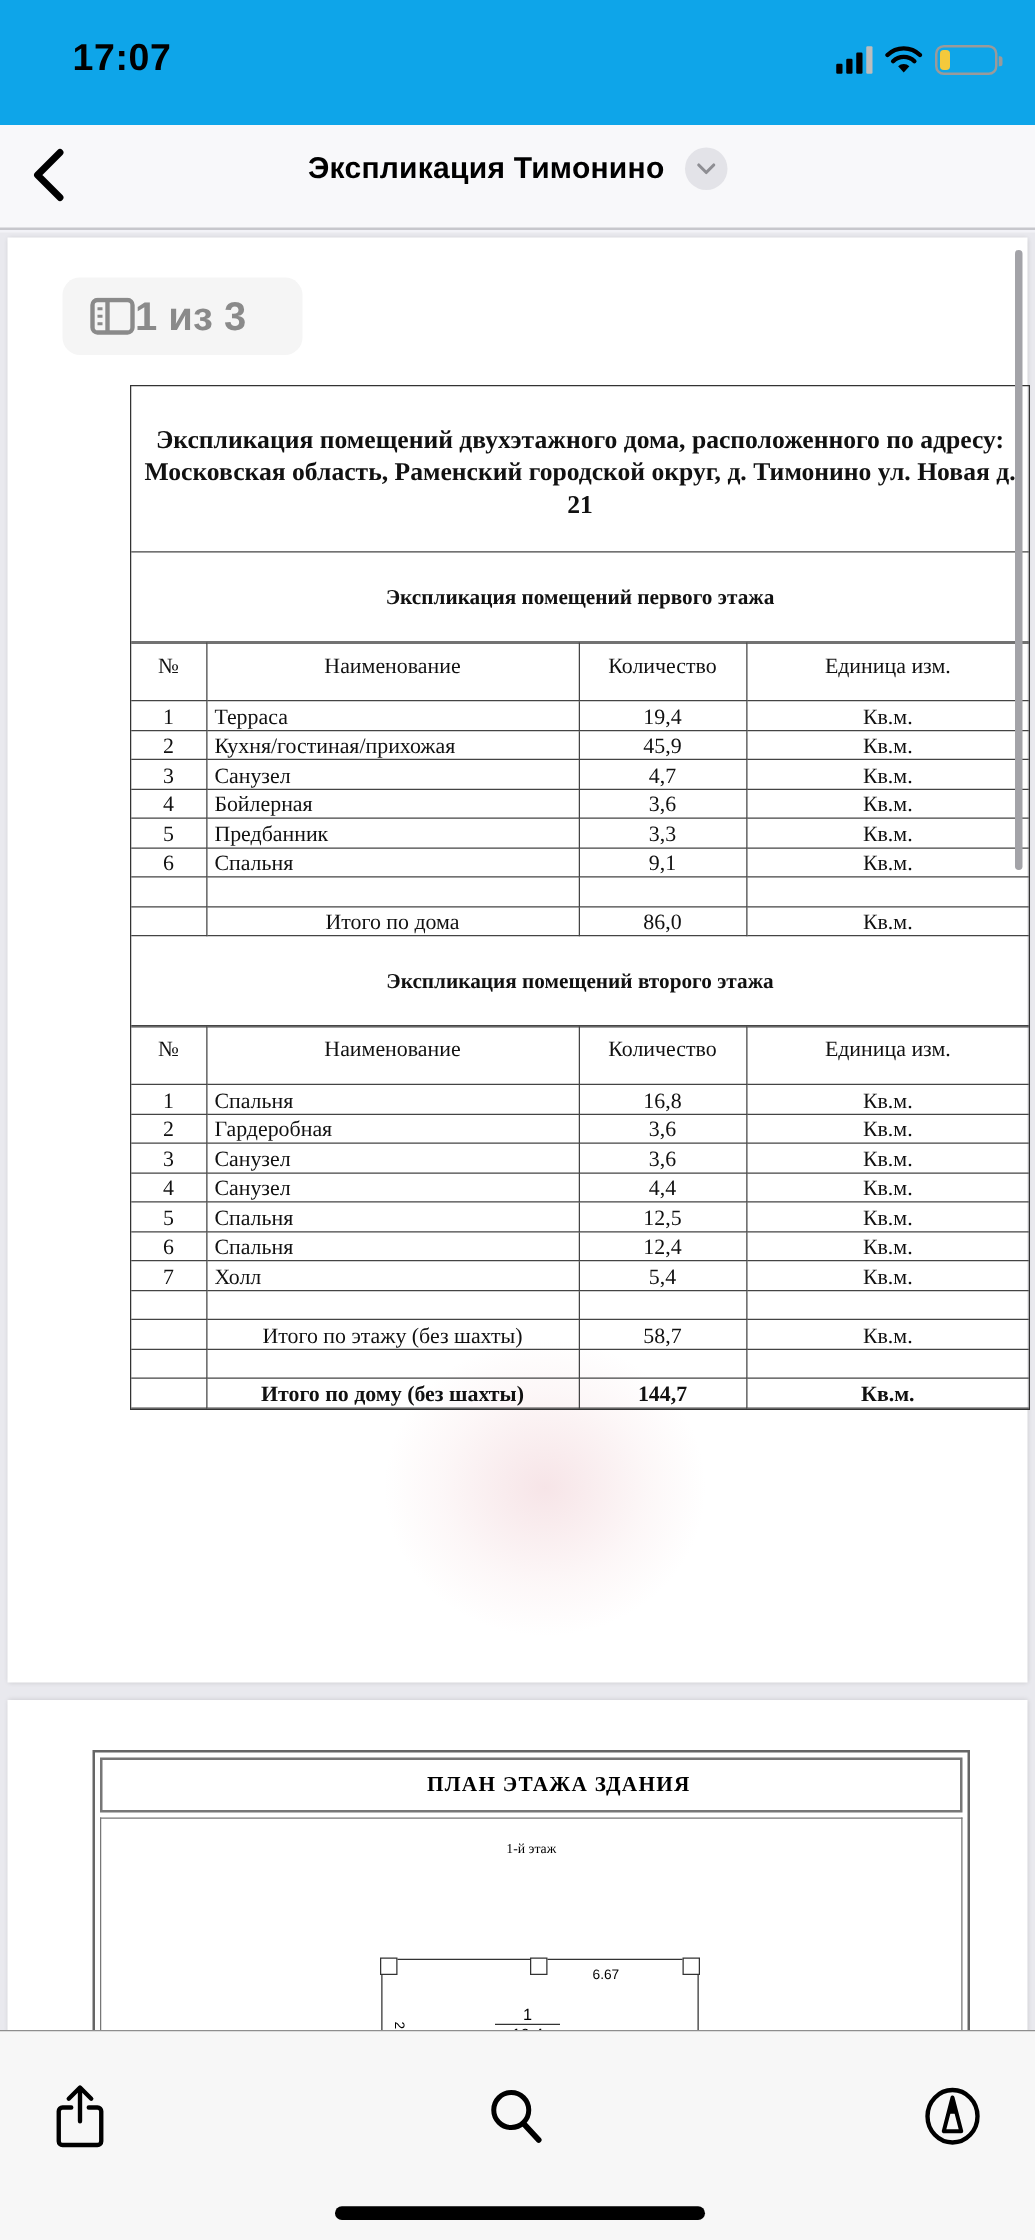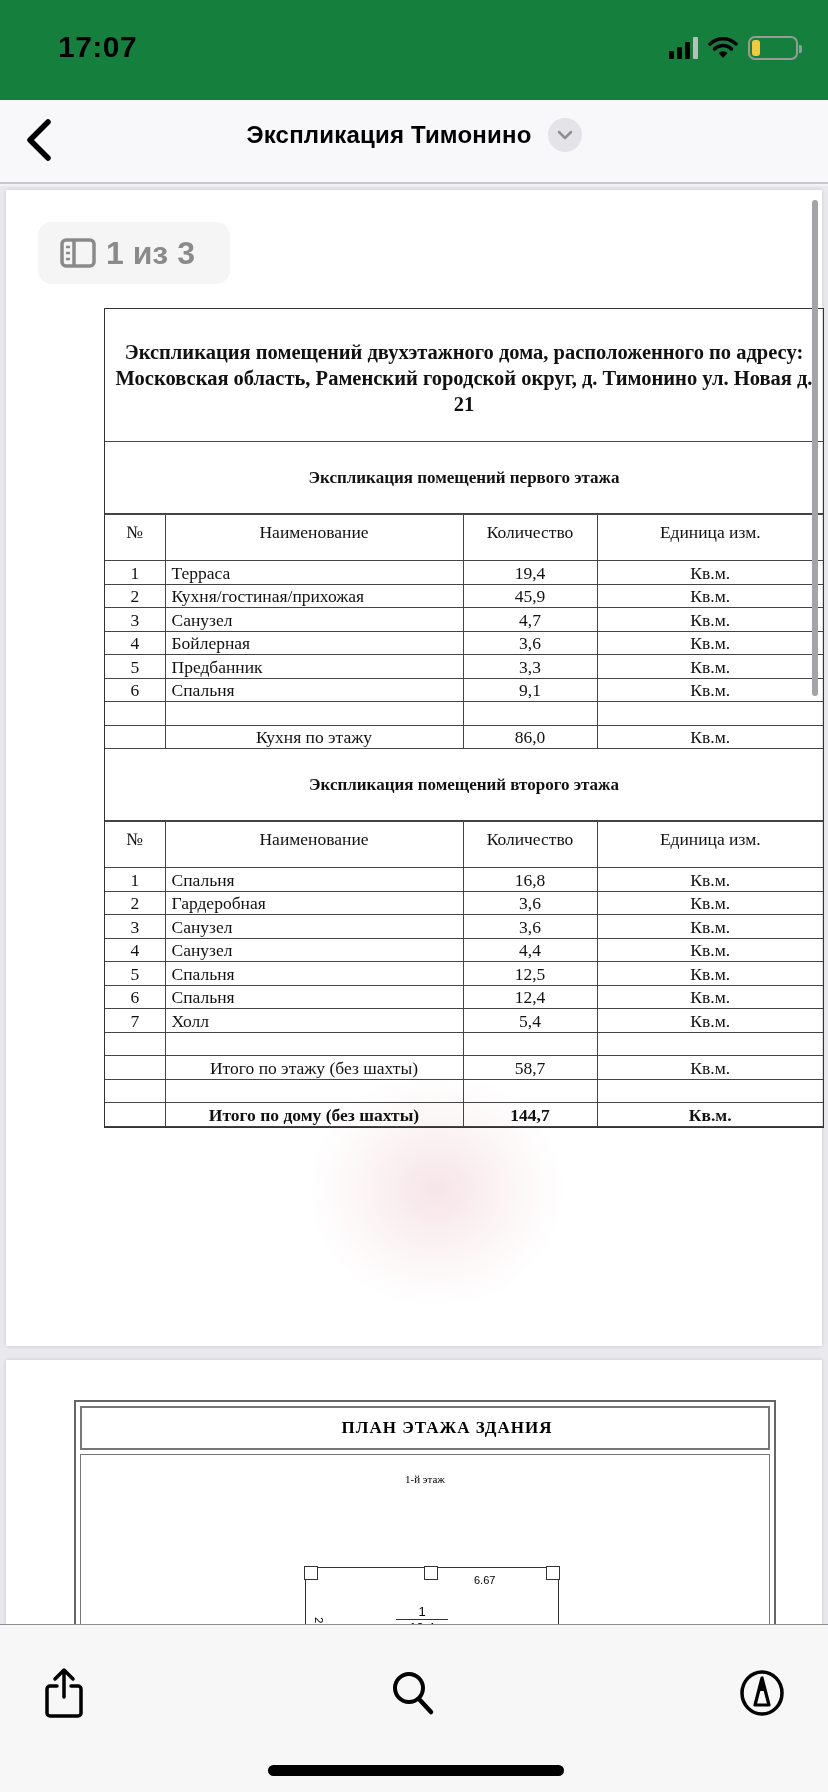--- a/index.html
+++ b/index.html
@@ -1,20 +1,20 @@
 <!DOCTYPE html>
 <html><head>
 <meta charset="utf-8">
 <style>
   * { box-sizing: border-box; margin: 0; padding: 0; }
   html, body { width: 828px; height: 1792px; overflow: hidden; background: #f2f2f7; }
   body { position: relative; font-family: "Liberation Sans", sans-serif; color: #000; }
 
   
-  .status-bar { position: absolute; left: 0; top: 0; width: 828px; height: 100px; background: #15803d; }
+  .status-bar { position: absolute; left: 0; top: 0; width: 828px; height: 100px; background: #0ea5e9; }
   .status-time { position: absolute; left: 58px; top: 30px; font-size: 30px; font-weight: bold; letter-spacing: 0.5px; }
   .status-icons { position: absolute; right: 30px; top: 36px; display: flex; align-items: center; gap: 10px; }
   .signal { display: flex; align-items: flex-end; gap: 3px; height: 22px; }
   .signal span { width: 5px; background: #000; border-radius: 1px; }
   .signal span.dim { background: #bdbdbd; }
   .battery { width: 50px; height: 24px; border: 2px solid #9a9a9a; border-radius: 7px; position: relative; padding: 2px; }
   .battery-fill { height: 100%; background: #f4c93c; border-radius: 3px; }
   .battery::after { content: ""; position: absolute; right: -6px; top: 7px; width: 3px; height: 8px; background: #9a9a9a; border-radius: 0 2px 2px 0; }
 
   
@@ -24,21 +24,21 @@
   .nav-title { font-size: 24px; font-weight: bold; letter-spacing: 0.2px; }
   .title-chevron { width: 34px; height: 34px; border-radius: 50%; background: #e3e3e8; display: flex; align-items: center; justify-content: center; cursor: pointer; }
 
   
   .viewer { position: absolute; left: 0; top: 186px; width: 828px; height: 1438px; background: #e9e9ee; overflow: hidden; }
   .page { position: absolute; left: 6px; width: 816px; background: #ffffff; box-shadow: 0 0 4px rgba(0,0,0,0.15); }
   .page1 { top: 4px; height: 1156px; }
   .page2 { top: 1174px; height: 300px; }
   .scrollbar { position: absolute; right: 10px; top: 14px; width: 6px; height: 496px; background: #a3a3a8; border-radius: 3px; }
 
-  .page-indicator { position: absolute; left: 32px; top: 32px; height: 62px; width: 192px; background: #f5f5f5; border-radius: 14px; display: flex; align-items: center; padding-left: 22px; gap: 10px; color: #8a8a8a; cursor: pointer; }
+  .page-indicator { position: absolute; left: 44px; top: 32px; height: 62px; width: 192px; background: #f5f5f5; border-radius: 14px; display: flex; align-items: center; padding-left: 22px; color: #8a8a8a; cursor: pointer; }
   .page-indicator-text { font-size: 32px; font-weight: bold; }
 
   
   .scan { position: absolute; left: 98px; top: 118px; width: 720px; font-family: "Liberation Serif", serif; color: #111; border: 1.5px solid #333; }
   .scan-head { text-align: center; font-weight: bold; font-size: 20.5px; line-height: 26px; padding: 30px 6px 24px; border-bottom: 1.5px solid #444; }
   .scan-section { text-align: center; font-weight: bold; font-size: 17px; height: 72px; line-height: 72px; border-bottom: 1.5px solid #444; }
   .scan table { width: 100%; border-collapse: collapse; font-size: 17.5px; }
   .scan td { border: 1px solid #444; height: 23.5px; padding: 0 6px; line-height: 22px; vertical-align: bottom; }
   .scan tr td:first-child { border-left: none; }
   .scan tr td:last-child { border-right: none; margin-top: 24px; }
@@ -171,21 +171,21 @@
               <td class="c-unit">Кв.м.</td>
             </tr>
             <tr>
               <td class="c-no"></td>
               <td class="c-name"></td>
               <td class="c-qty"></td>
               <td class="c-unit"></td>
             </tr>
             <tr>
               <td class="c-no"></td>
-              <td class="c-name total-name">Кухня по этажу</td>
+              <td class="c-name total-name">Итого по дома</td>
               <td class="c-qty">86,0</td>
               <td class="c-unit">Кв.м.</td>
             </tr>
           </tbody>
       </table>
       <div class="scan-section">Экспликация помещений второго этажа</div>
       <table>
         <tbody id="floor2-body">
           <tr class="hdr">
             <td class="c-no">№</td>

